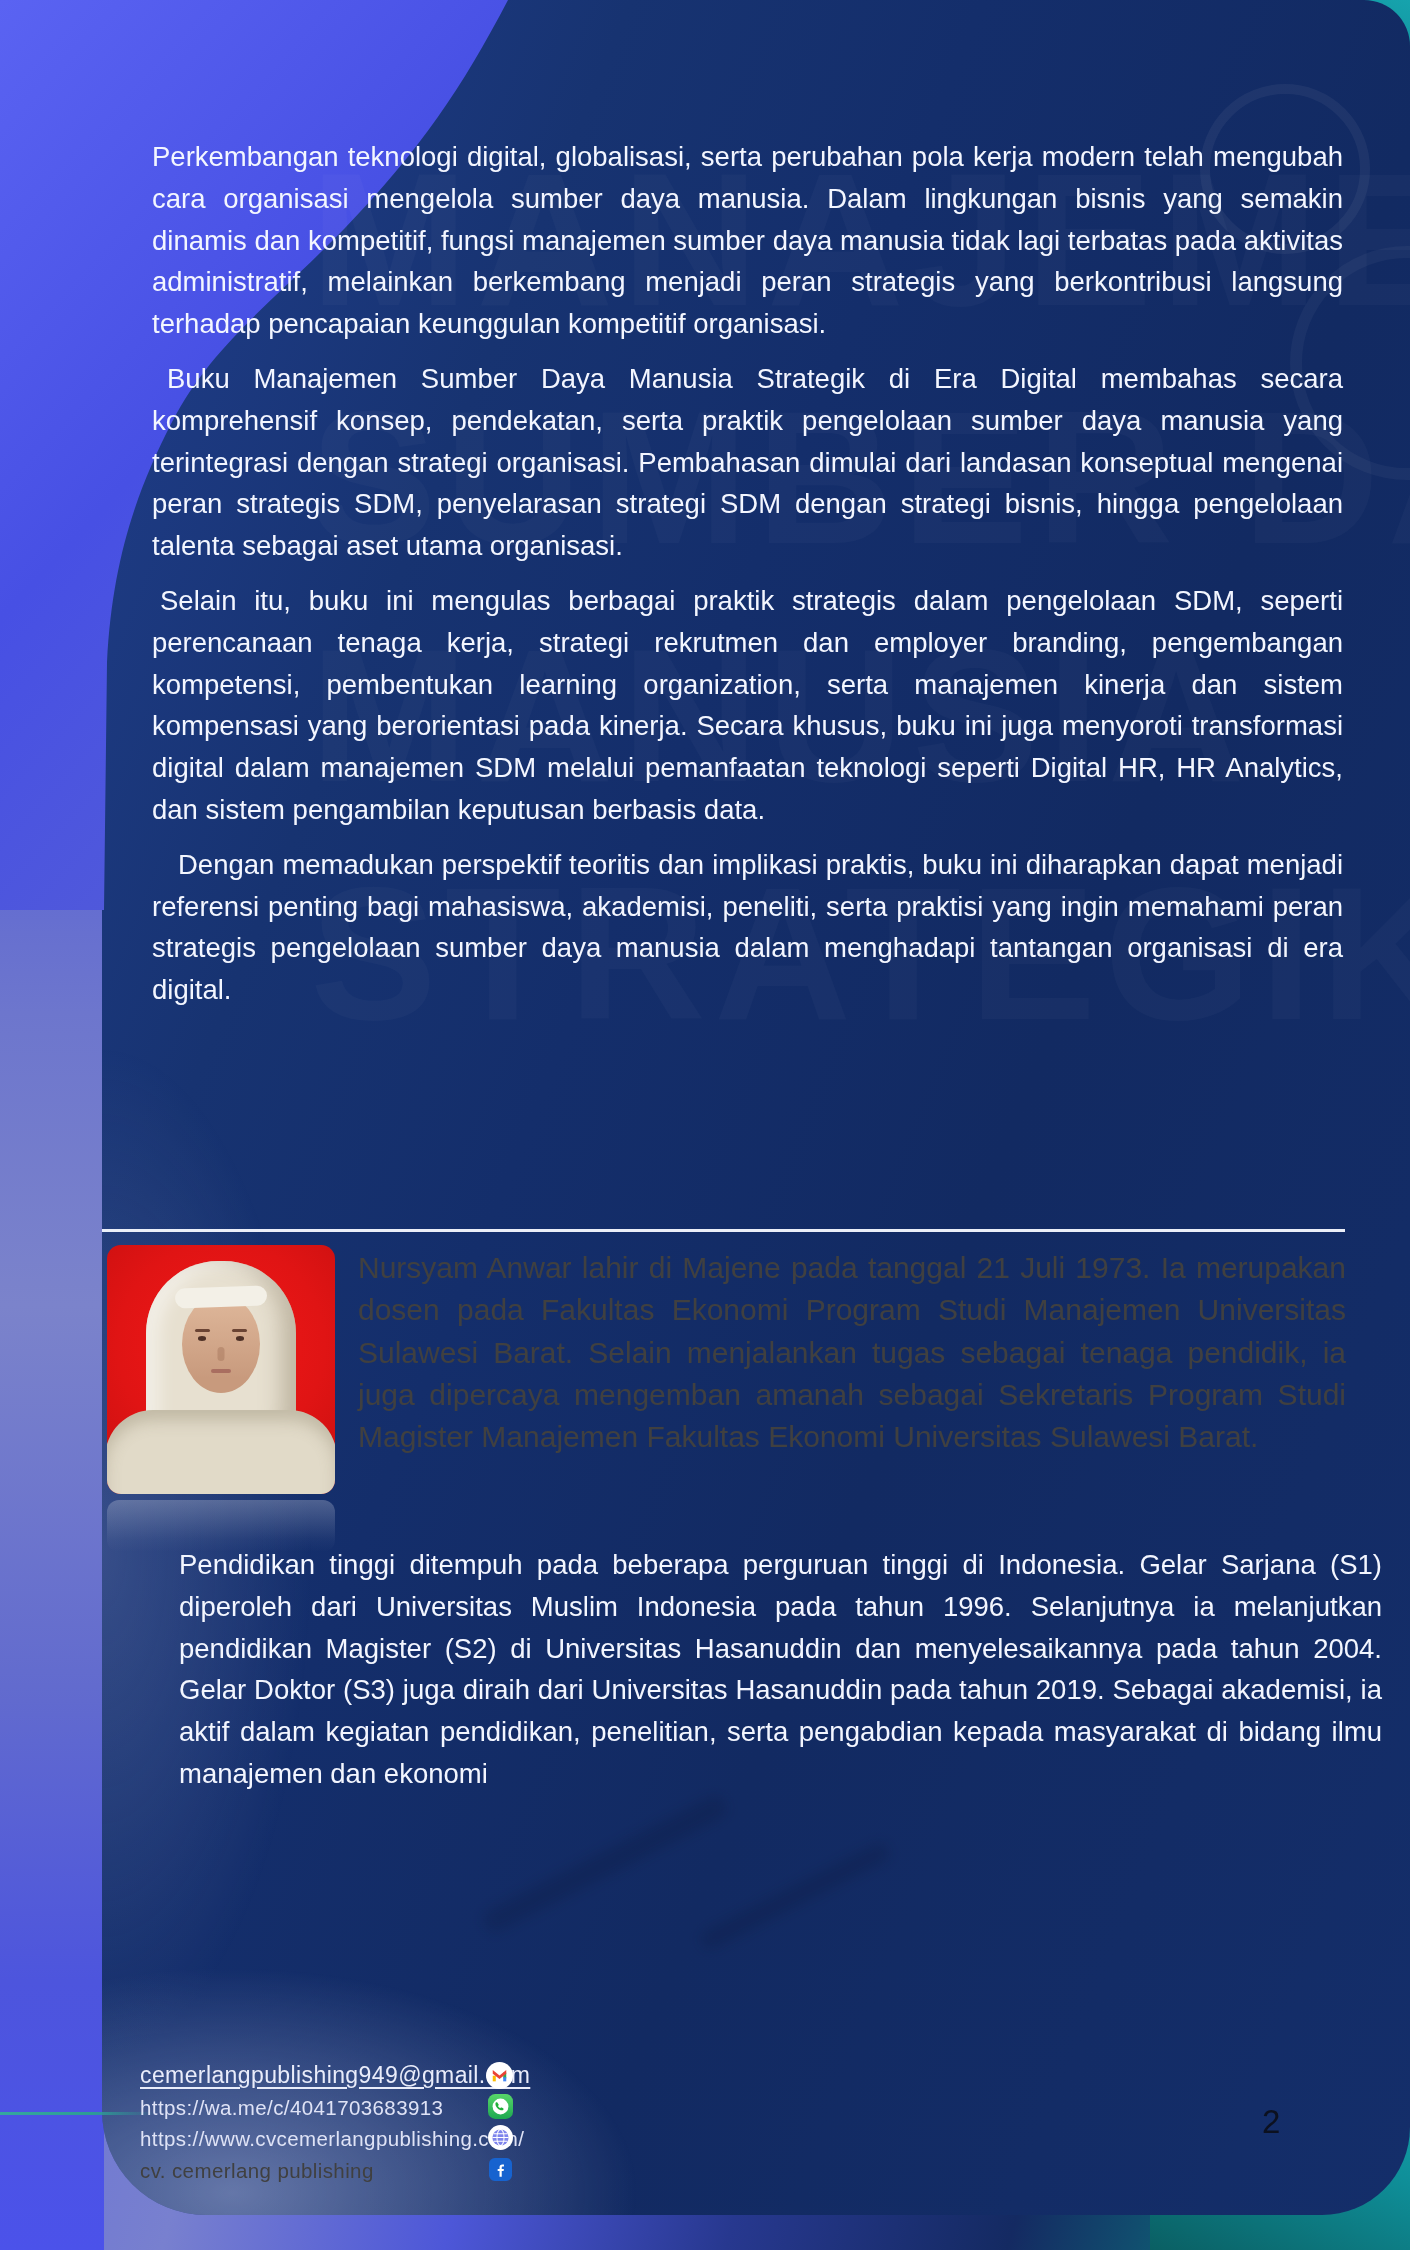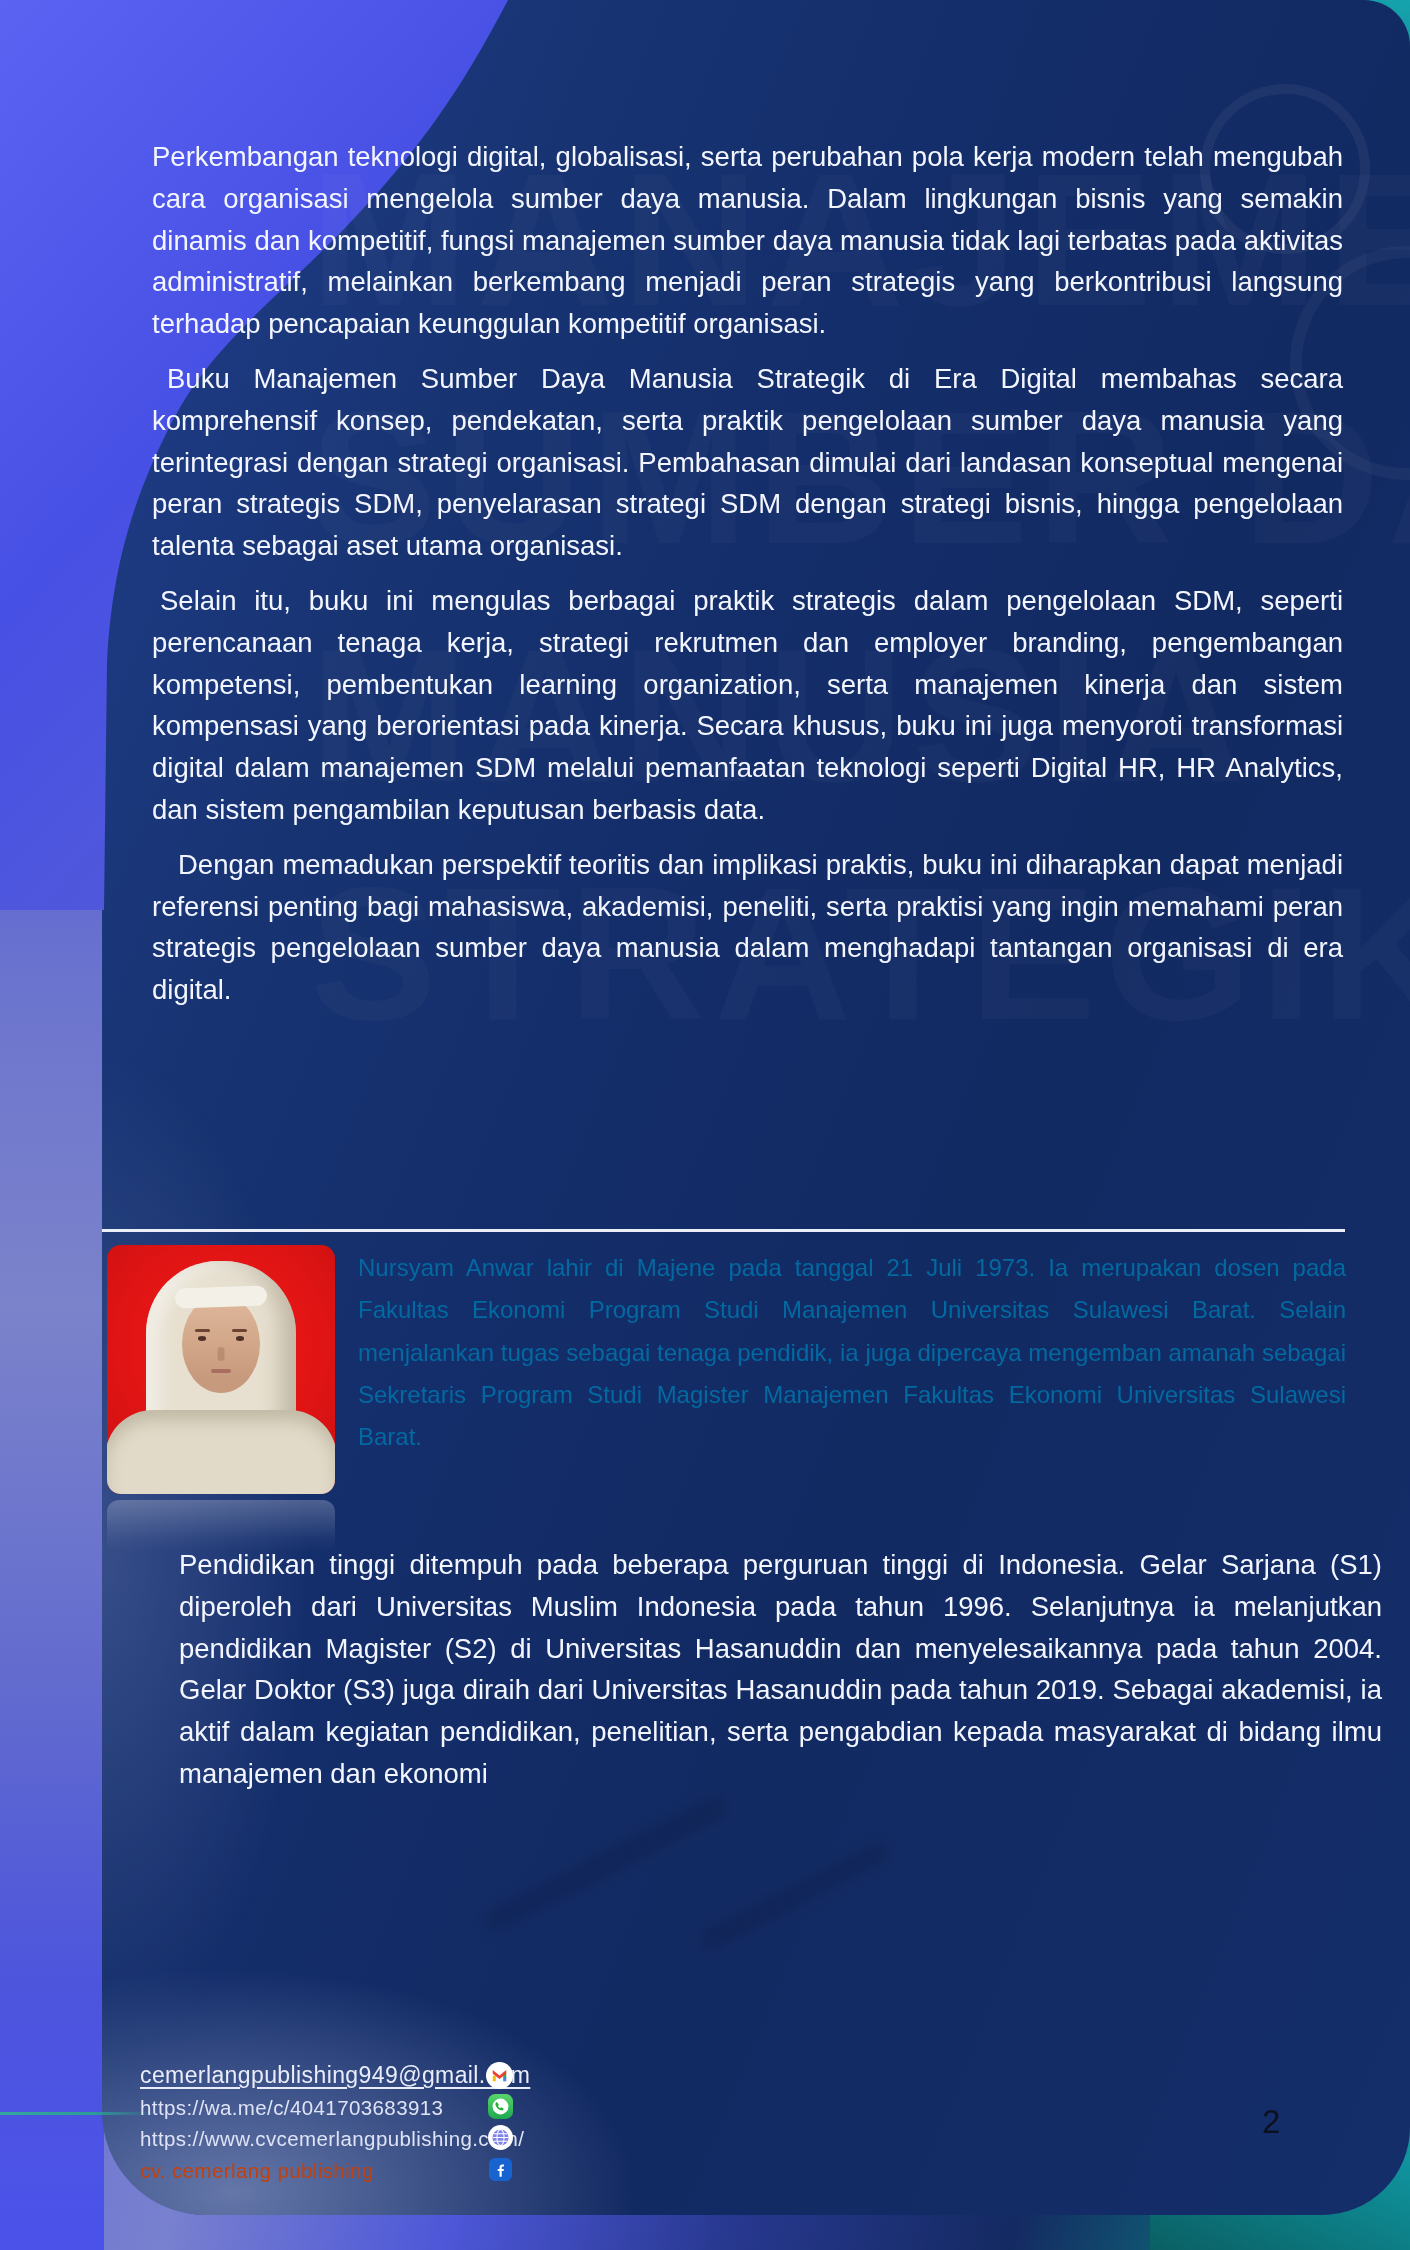--- a/index.html
+++ b/index.html
@@ -41,22 +41,22 @@
   .teal-line{left:0;top:2112px;width:154px;height:3px;z-index:4;
     background:linear-gradient(90deg,#35a89e 0%,#2d9c95 60%,rgba(45,156,149,0));}
   
   .synopsis{left:140px;top:136px;width:1203px;z-index:5;color:#f3f6ff;
     font-size:27.5px;line-height:41.8px;text-align:justify;}
   .synopsis p{margin:0 0 13px 12px;}
   .synopsis p.ind1{text-indent:15px;}
   .synopsis p.ind2{text-indent:8px;}
   .synopsis p.ind3{text-indent:26px;}
   .divider{left:102px;top:1229px;width:1243px;height:3px;background:#f7f9ff;opacity:.95;z-index:5;}
-  .bio{left:358px;top:1247px;width:988px;z-index:5;color:#0369a1;
-    font-size:24px;line-height:42.3px;text-align:justify;}
+  .bio{left:358px;top:1247px;width:988px;z-index:5;color:#404040;
+    font-size:30px;line-height:42.3px;text-align:justify;}
   .education{left:140px;top:1544px;width:1203px;z-index:5;color:#f3f6ff;
     font-size:27.5px;line-height:41.8px;text-align:justify;margin-left:39px;}
   
   .photo{left:107px;top:1245px;width:228px;height:249px;border-radius:14px;overflow:hidden;z-index:5;
     background:radial-gradient(circle at 50% 40%,#f21818 0%,#e01414 55%,#c60f0f 100%);}
   .hijab{position:absolute;left:50%;top:16px;transform:translateX(-50%);width:150px;height:205px;
     background:#e7e0d0;border-radius:72px 72px 50px 50px;
     box-shadow:inset -14px -6px 22px rgba(125,112,88,0.38),inset 12px 4px 18px rgba(255,255,255,0.55);}
   .garment{position:absolute;left:50%;bottom:-8px;transform:translateX(-50%);width:232px;height:92px;
     background:#e1dac8;border-radius:48px 48px 0 0;
@@ -71,21 +71,21 @@
     background:rgba(150,100,75,0.35);border-radius:4px;}
   .mouth{position:absolute;left:50%;top:74px;transform:translateX(-50%);width:20px;height:4px;
     background:#a96e60;border-radius:3px;}
   .photo-reflection{left:107px;top:1500px;width:228px;height:52px;border-radius:12px;z-index:5;
     background:linear-gradient(180deg,rgba(200,204,222,0.32),rgba(200,204,222,0.05) 75%,transparent);}
   
   .contact{z-index:6;color:#e9ecfa;letter-spacing:0.4px;text-decoration:none;display:block;}
   .contact.email{left:140px;top:2062px;font-size:23px;text-decoration:underline;text-underline-offset:4px;text-decoration-thickness:1.5px;}
   .contact.wa{left:140px;top:2096px;font-size:20.5px;color:#dfe3f6;}
   .contact.web{left:140px;top:2127px;font-size:20.5px;color:#dfe3f6;}
-  .contact.fb{left:140px;top:2159px;font-size:20.5px;color:#c2410c;}
+  .contact.fb{left:140px;top:2159px;font-size:20.5px;color:#404040;}
   .icon{z-index:6;display:block;}
   .icon svg{display:block;}
   .page-number{left:1262px;top:2103px;z-index:6;font-size:33px;color:#0c1120;}
 </style>
 </head>
 <body>
 
 <div class="abs margin-strip"></div>
 <div class="abs margin-glow"></div>
 <div class="abs teal-tr"></div>

